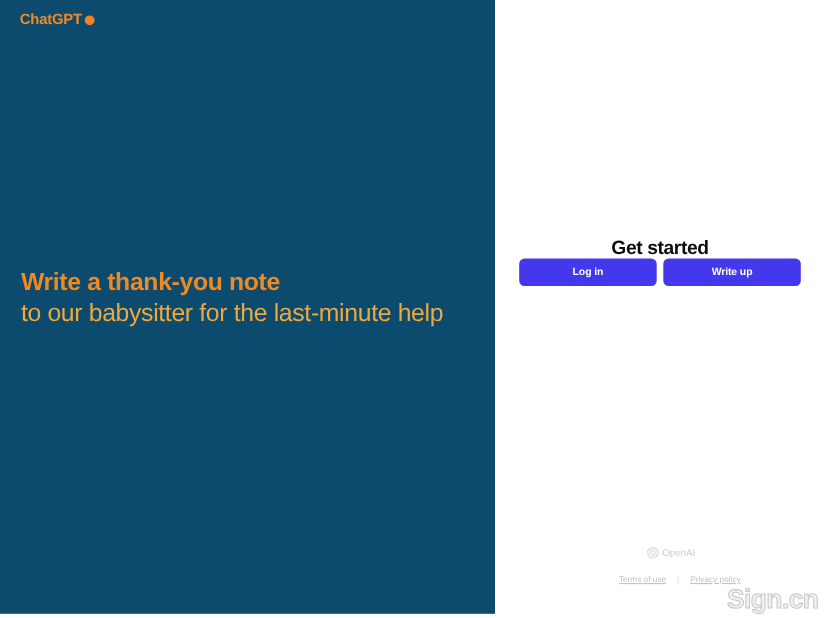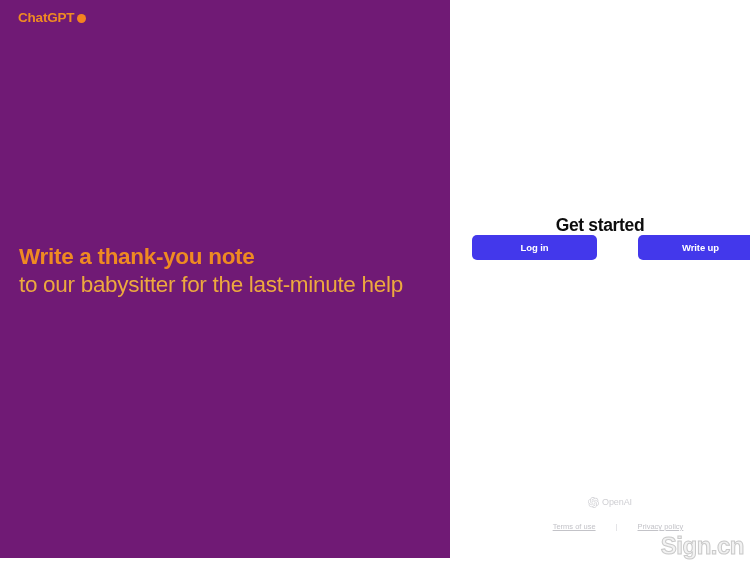--- a/index.html
+++ b/index.html
@@ -24,21 +24,21 @@
     background: #ffffff;
     display: flex;
     flex-direction: row;
   }
 
   
   .left-panel {
     position: relative;
     width: 450px;
     height: 558px;
-    background: #701a75;
+    background: #0c4a6e;
     flex: 0 0 450px;
     overflow: hidden;
   }
 
   .brand {
     position: absolute;
     left: 18px;
     top: 11px;
     display: flex;
     align-items: center;
@@ -125,21 +125,20 @@
     color: #ffffff;
     font-family: "Liberation Sans", sans-serif;
     font-size: 9.5px;
     font-weight: bold;
     letter-spacing: -0.1px;
     cursor: pointer;
     padding: 0;
     display: flex;
     align-items: center;
     justify-content: center;
-    margin-left: 35px;
   }
 
   
   .footer {
     position: absolute;
     left: 0;
     top: 497px;
     width: 320px;
     display: flex;
     flex-direction: column;
@@ -159,21 +158,21 @@
   .openai-word {
     font-size: 9px;
     color: #cfcfd3;
     letter-spacing: -0.1px;
     line-height: 11px;
   }
   .footer-links {
     margin-top: 14px;
     display: flex;
     align-items: center;
-    gap: 20px;
+    gap: 10px;
     font-size: 7.5px;
     color: #c3c3c8;
     line-height: 10px;
     margin-left: 16px;
   }
   .footer-link {
     color: #c3c3c8;
     text-decoration: underline;
     cursor: pointer;
   }

